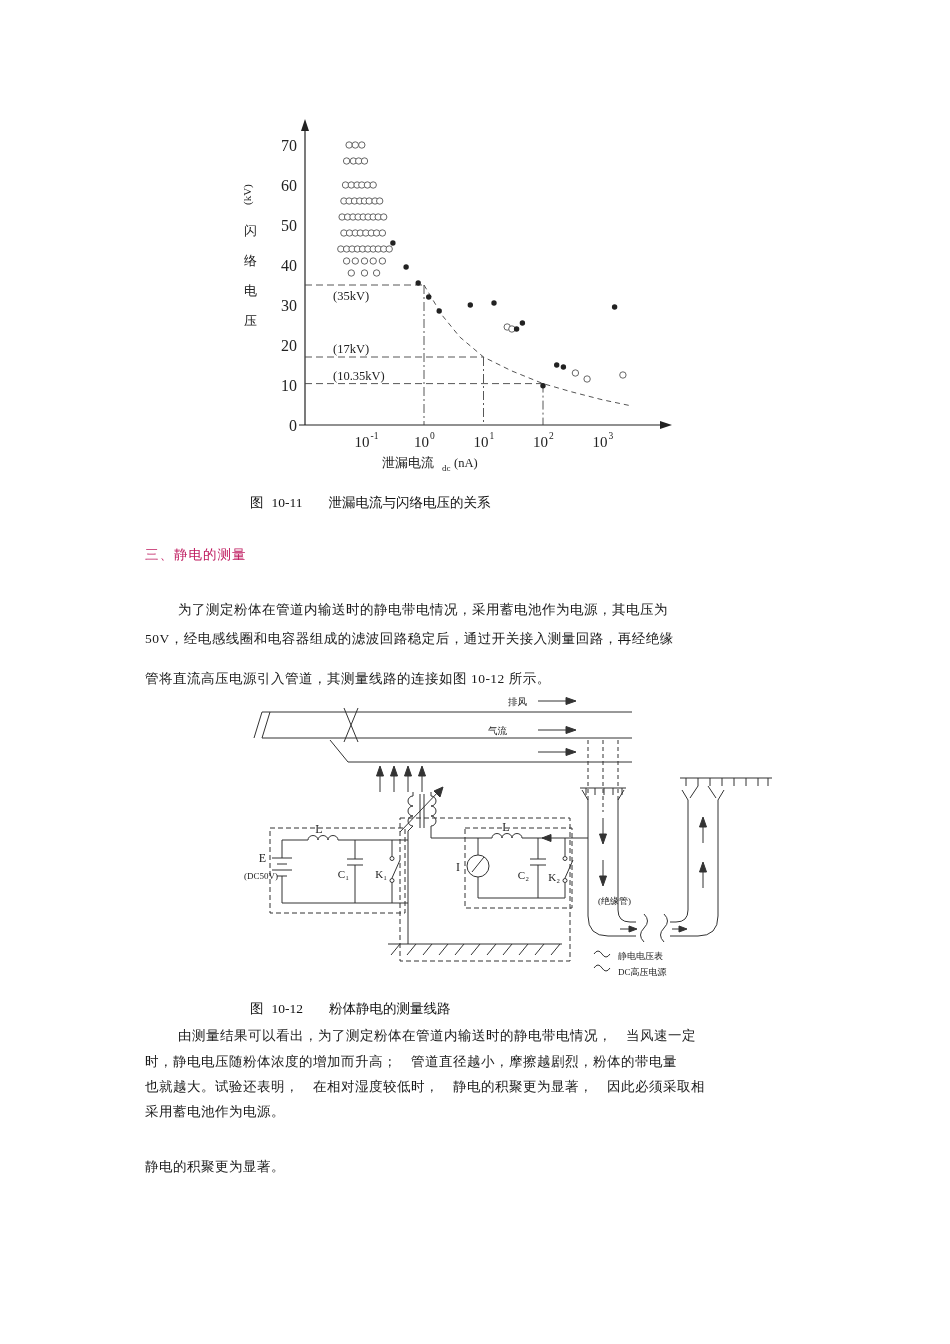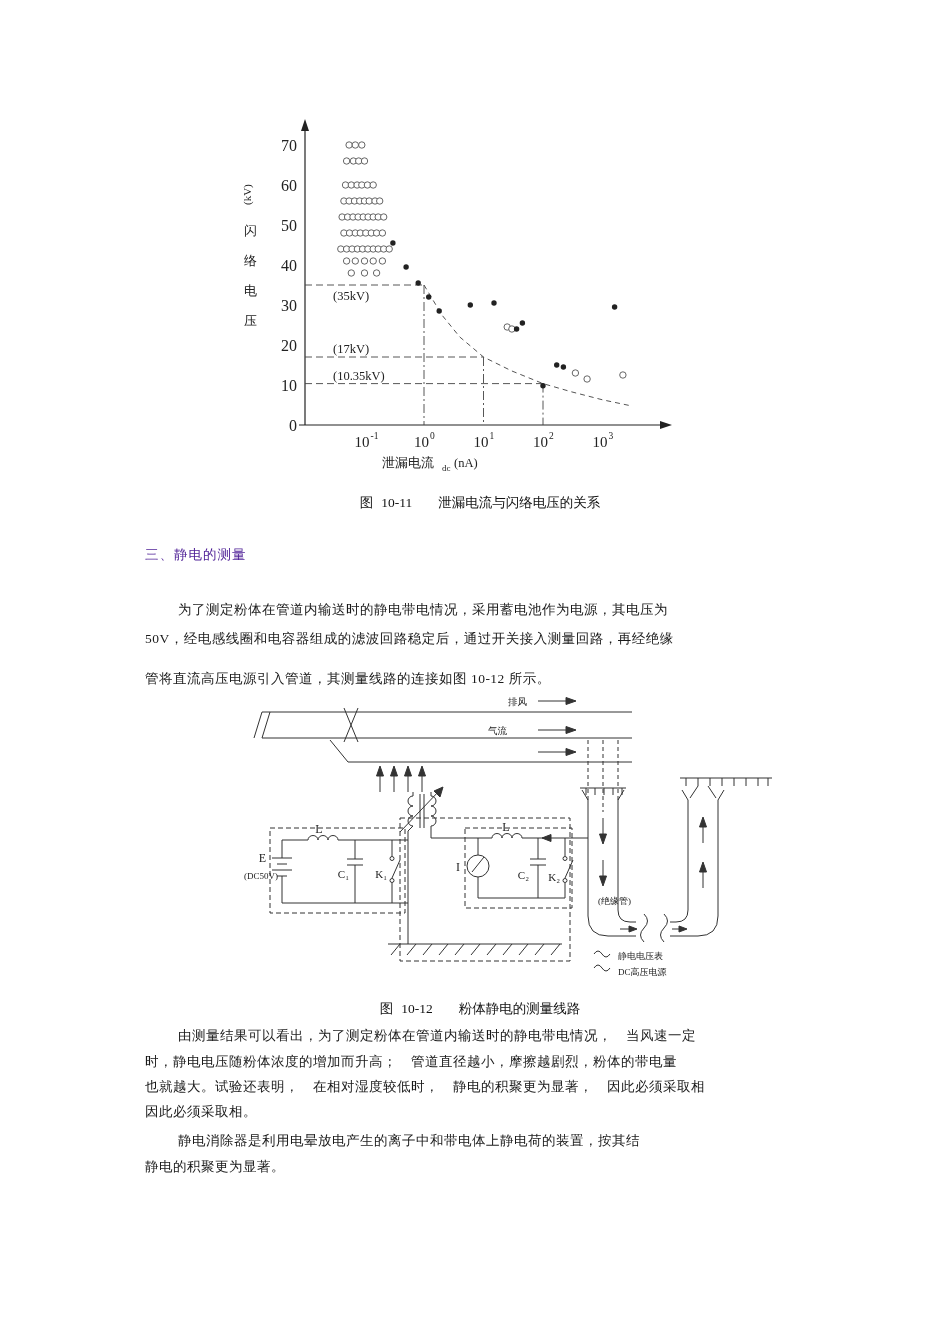--- a/index.html
+++ b/index.html
@@ -2,23 +2,23 @@
 <html><head>
 <meta charset="utf-8">
 <style>
   html,body{margin:0;padding:0;background:#e8e8e8;}
   .page{position:relative;width:950px;height:1344px;background:#ffffff;margin:0 auto;
         font-family:"Liberation Serif",serif;color:#111;overflow:hidden;}
   .abs{position:absolute;}
   .pline{position:absolute;left:145px;font-size:13.5px;line-height:22px;white-space:nowrap;
          color:#1a1a1a;letter-spacing:0.5px;}
   .ind{padding-left:33px;font-family:Liberation Mono, monospace;}
-  .caption{position:absolute;text-align:center;font-size:13.5px;color:#111;}
+  .caption{position:absolute;text-align:left;font-size:13.5px;color:#111;}
   .capnum{margin:0 26px 0 8px;}
-  .heading{position:absolute;left:145px;top:546px;font-size:13.5px;letter-spacing:1px;color:#4c1d95;}
+  .heading{position:absolute;left:145px;top:546px;font-size:13.5px;letter-spacing:1px;color:#be185d;}
   svg text{fill:#222;stroke:none;font-family:"Liberation Serif",serif;}
 </style>
 </head>
 <body>
 
 <div class="page">
 
   <svg id="chart-svg" class="abs" style="left:230px;top:105px" width="450" height="378" viewBox="0 0 450 378">
       <line x1="75" y1="320" x2="75" y2="24" stroke="#222" stroke-width="1.2"></line>
       <polygon points="75,14 71,26 79,26" fill="#222"></polygon>
@@ -313,25 +313,24 @@
     <text x="167" y="190" font-size="11" text-anchor="end">K₁</text>
     <text x="240" y="183" font-size="12" text-anchor="end">I</text>
     <text x="286" y="143" font-size="12" text-anchor="middle">L</text>
     <text x="309" y="191" font-size="11" text-anchor="end">C₂</text>
     <text x="340" y="193" font-size="11" text-anchor="end">K₂</text>
     <text x="378" y="216" font-size="9">(绝缘管)</text>
     <text x="398" y="271" font-size="9">静电电压表</text>
     <text x="398" y="287" font-size="9">DC高压电源</text>
   </svg>
 
-  <div class="caption" style="left:260px;top:1000px;width:440px;">
+  <div class="caption" style="left:250px;top:1000px;width:440px;">
     <span>图</span><span class="capnum">10-12</span><span>粉体静电的测量线路</span>
   </div>
 
   <div class="pline ind" style="top:1026px">由测量结果可以看出，为了测定粉体在管道内输送时的静电带电情况，　当风速一定</div>
   <div class="pline" style="top:1076px">也就越大。试验还表明，　在相对湿度较低时，　静电的积聚更为显著，　因此必须采取相</div>
   <div class="pline" style="top:1051px">时，静电电压随粉体浓度的增加而升高；　管道直径越小，摩擦越剧烈，粉体的带电量</div>
-  <div class="pline" style="top:1101px">因此必须采取相。</div>
-
-  <div class="pline ind" style="top:1131px">静电消除器是利用电晕放电产生的离子中和带电体上静电荷的装置，按其结</div>
+  <div class="pline" style="top:1101px">采用蓄电池作为电源。</div>
+
   <div class="pline" style="top:1156px">静电的积聚更为显著。</div>
 
 </div>
 
 </body></html>

